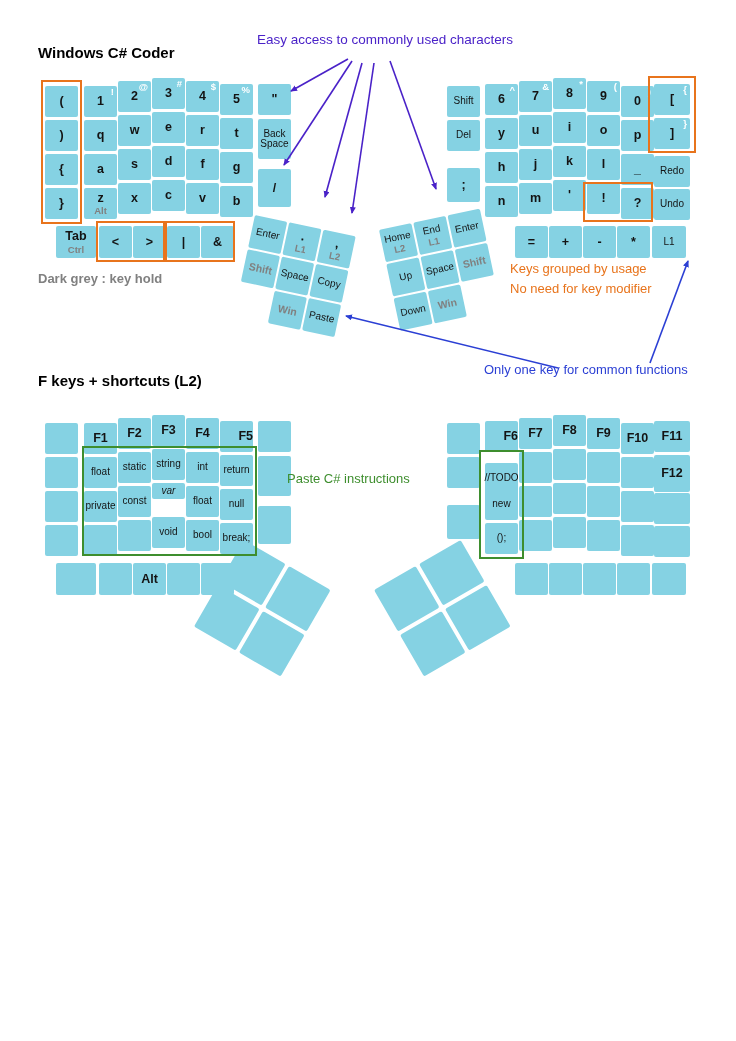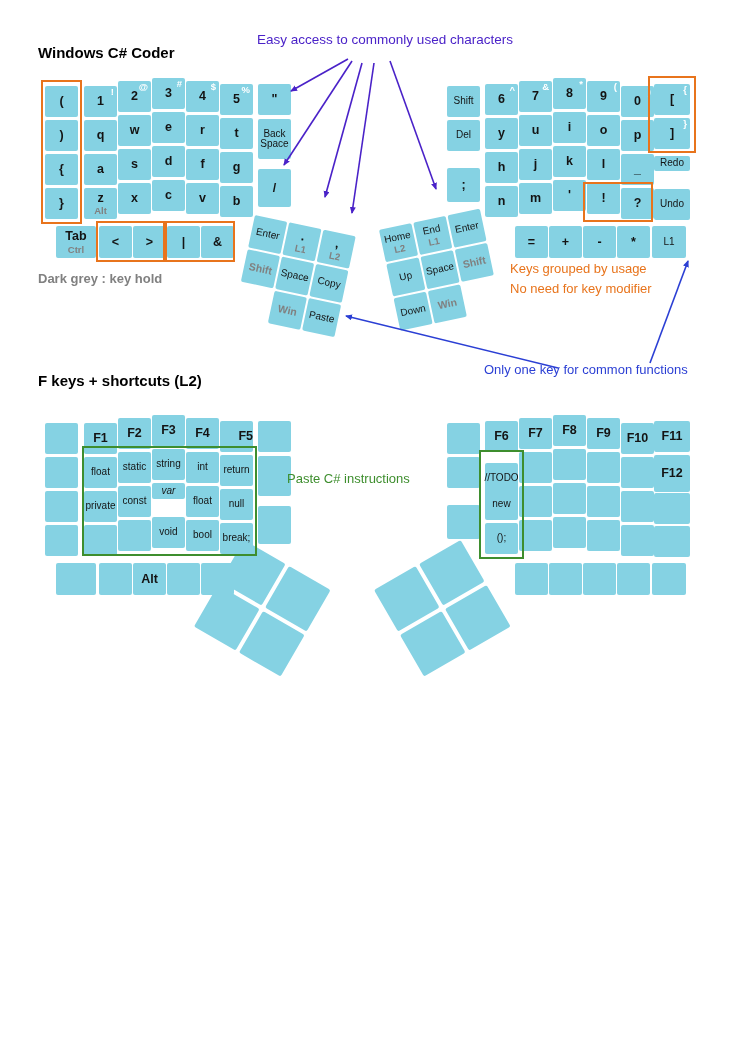--- a/index.html
+++ b/index.html
@@ -283,21 +283,21 @@
       <span class="kmain">?</span>
     </div>
     <div class="key" style="left: 654px; top: 84px; width: 36px; height: 31px;">
       <span class="kmain">[</span>
       <span class="kshift">{</span>
     </div>
     <div class="key" style="left: 654px; top: 118px; width: 36px; height: 31px;">
       <span class="kmain">]</span>
       <span class="kshift">}</span>
     </div>
-    <div class="key small" style="left: 654px; top: 156px; width: 36px; height: 15px;">
+    <div class="key small" style="left: 654px; top: 156px; width: 36px; height: 31px;">
       <span class="kmain">Redo</span>
     </div>
     <div class="key small" style="left: 654px; top: 189px; width: 36px; height: 31px;">
       <span class="kmain">Undo</span>
     </div>
     <div class="key" style="left: 515px; top: 226px; width: 33px; height: 32px;">
       <span class="kmain">=</span>
     </div>
     <div class="key" style="left: 549px; top: 226px; width: 33px; height: 32px;">
       <span class="kmain">+</span>
@@ -377,21 +377,21 @@
     <div class="key" style="left: 56px; top: 563px; width: 40px; height: 32px;"></div>
     <div class="key" style="left: 99px; top: 563px; width: 33px; height: 32px;"></div>
     <div class="key" style="left: 133px; top: 563px; width: 33px; height: 32px;">
       <span class="kmain">Alt</span>
     </div>
     <div class="key" style="left: 167px; top: 563px; width: 33px; height: 32px;"></div>
     <div class="key" style="left: 201px; top: 563px; width: 33px; height: 32px;"></div>
     <div class="key" style="left: 447px; top: 423px; width: 33px; height: 31px;"></div>
     <div class="key" style="left: 447px; top: 457px; width: 33px; height: 31px;"></div>
     <div class="key" style="left: 447px; top: 505px; width: 33px; height: 34px;"></div>
-    <div class="key" style="left: 485px; top: 421px; width: 33px; height: 31px;">
+    <div class="key" style="left: 485px; top: 421px; width: 33px; height: 31px; align-items: flex-end;">
       <span class="kmain">F6</span>
     </div>
     <div class="key small" style="left: 485px; top: 455px; width: 33px; height: 31px; margin-top: 8px;">
       <span class="kmain">//TODO</span>
     </div>
     <div class="key small" style="left: 485px; top: 489px; width: 33px; height: 31px;">
       <span class="kmain">new</span>
     </div>
     <div class="key small" style="left: 485px; top: 523px; width: 33px; height: 31px;">
       <span class="kmain">();</span>

